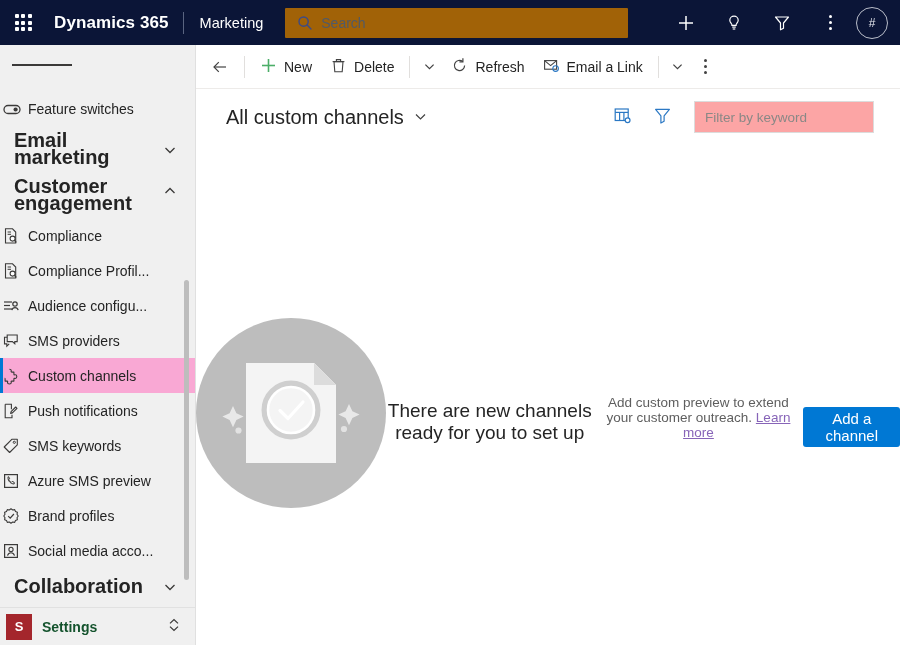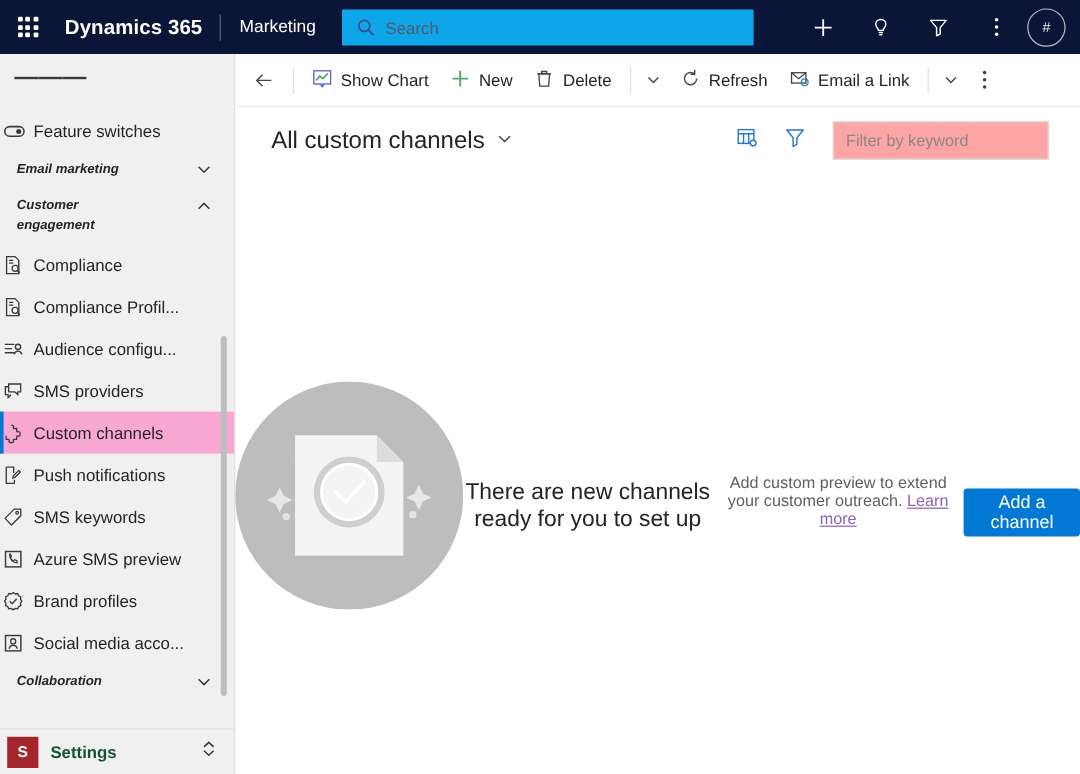--- a/index.html
+++ b/index.html
@@ -25,21 +25,21 @@
   }
   .waffle-grid { display: grid; grid-template-columns: repeat(3, 4px); grid-template-rows: repeat(3, 4px); gap: 2.5px; }
   .waffle-grid i { width: 4px; height: 4px; background: #ffffff; border-radius: 1px; display: block; }
   .brand {
     font-size: 17px; font-weight: bold; letter-spacing: .1px;
     padding: 0 14px 0 8px; white-space: nowrap; cursor: pointer;
   }
   .divider-v { width: 1px; height: 22px; background: #5a6480; }
   .appname { font-size: 14.5px; padding: 0 16px; white-space: nowrap; cursor: pointer; }
   .searchbox {
-    flex: 0 0 auto; width: 343px; height: 30px; background: #0ea5e9;
+    flex: 0 0 auto; width: 343px; height: 30px; background: #a16207;
     display: flex; align-items: center; border-radius: 1px;
     margin-left: 6px; cursor: text;
   }
   .searchbox .mag { margin: 0 8px 0 12px; display: flex; }
   .searchbox input {
     border: 0; outline: 0; background: transparent;
     font-family: "Liberation Sans", sans-serif; font-size: 14px;
     color: #20252e; width: 260px;
   }
   .searchbox input::placeholder { color: #515a68; }
@@ -80,21 +80,21 @@
   }
   .nav-item .ico { width: 26px; flex: 0 0 26px; display: flex; align-items: center; justify-content: flex-start; }
   .nav-item .lbl { white-space: nowrap; overflow: hidden; }
   .nav-item.selected { background: #f9a8d4; font-weight: normal; }
   .nav-item.selected::before {
     content: ""; position: absolute; left: 0; top: 0; bottom: 0; width: 3px; background: #0078d4;
   }
   .nav-group {
     display: flex; align-items: center; justify-content: space-between;
     padding: 6px 18px 6px 14px; cursor: pointer;
-    font-size: 11px; font-weight: bold; color: #242424; font-style: italic;
+    font-size: 20px; font-weight: bold; color: #242424;
   }
   .nav-group .gl { line-height: 17px; }
   .nav-group.twoline { align-items: flex-start; }
   .nav-group.twoline .gl { max-width: 110px; }
   .chev { flex: 0 0 auto; margin-top: 2px; }
   .sb-scroll-track {
     position: absolute; right: 6px; top: 195px; width: 5px; height: 300px;
     background: #bdbdbd; border-radius: 3px;
   }
   .arealabel {
@@ -397,30 +397,20 @@
 
       <div class="cmdbar">
         <div class="cmd-back">
           <svg width="18" height="18" viewBox="0 0 18 18">
             <line x1="3" y1="9" x2="15" y2="9" stroke="#424242" stroke-width="1.2"></line>
             <polyline points="7.8,4.2 3,9 7.8,13.8" fill="none" stroke="#424242" stroke-width="1.2"></polyline>
           </svg>
         </div>
         <div class="cmd-sep"></div>
 
-        <div class="cmd-btn">
-          <span>
-            <svg width="17" height="17" viewBox="0 0 17 17">
-              <rect x="1.5" y="2" width="14" height="11" fill="none" stroke="#5b5fc7" stroke-width="1.1"></rect>
-              <polyline points="3.5,10 6.5,6.5 9,8.5 13.3,4.2" fill="none" stroke="#4cae68" stroke-width="1.4"></polyline>
-              <path d="M8.5 16.2l-2-2.6h4z" fill="#2b78c4"></path>
-            </svg>
-          </span>
-          <span>Show Chart</span>
-        </div>
 
         <div class="cmd-btn">
           <span>
             <svg width="17" height="17" viewBox="0 0 17 17">
               <line x1="8.5" y1="2" x2="8.5" y2="15" stroke="#4cae68" stroke-width="1.6"></line>
               <line x1="2" y1="8.5" x2="15" y2="8.5" stroke="#4cae68" stroke-width="1.6"></line>
             </svg>
           </span>
           <span>New</span>
         </div>

